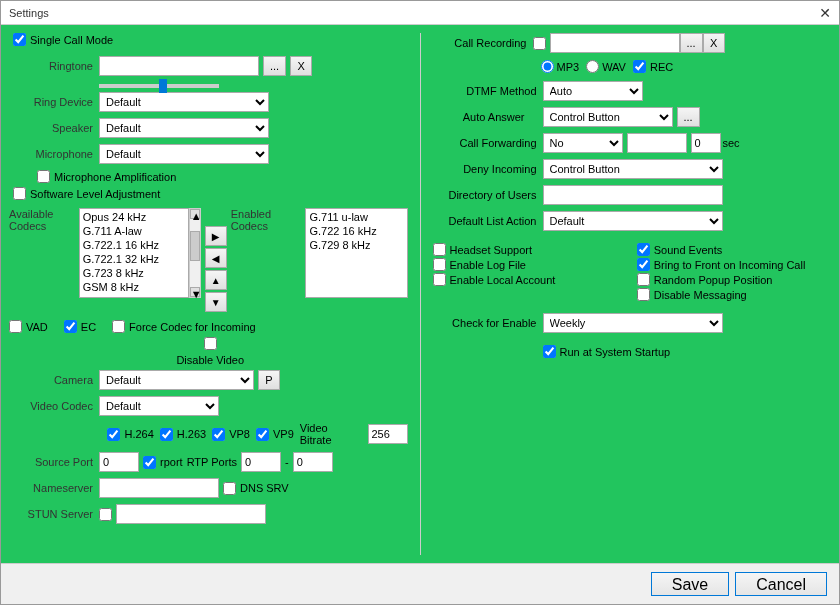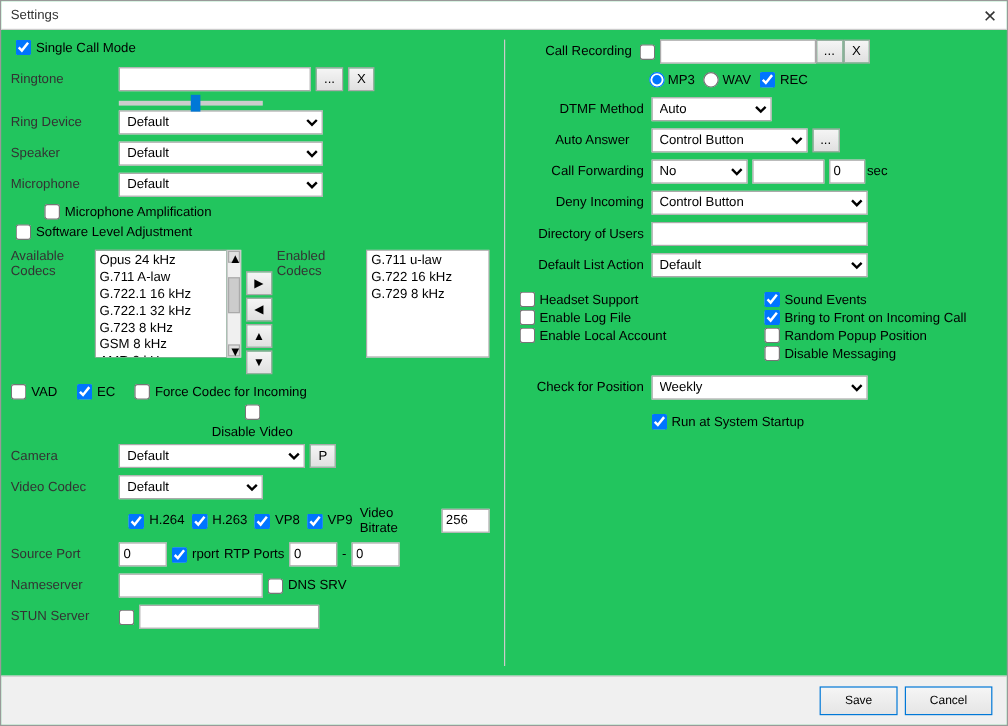--- a/index.html
+++ b/index.html
@@ -61,21 +61,21 @@
       width: 1px;
       background: #ccc;
       margin: 0 4px;
     }
     .form-row {
       display: flex;
       align-items: center;
       margin-bottom: 2px;
     }
     .form-label {
-      text-align: left;
+      text-align: right;
       min-width: 90px;
       padding-right: 6px;
       color: #333;
     }
     input[type="text"], input[type="number"] {
       border: 1px solid #aaa;
       background: #fff;
       padding: 1px 3px;
       font-size: 11px;
       height: 20px;
@@ -153,21 +153,21 @@
       justify-content: flex-end;
       padding: 8px 12px;
       gap: 6px;
       border-top: 1px solid #ccc;
       background: #f0f0f0;
     }
     .btn-action {
       border: 1px solid #0078d7;
       background: linear-gradient(to bottom, #f5f5f5, #e5e5e5);
       padding: 3px 20px;
-      font-size: 10px;
+      font-size: 16px;
       height: 24px;
       cursor: pointer;
     }
     .single-call-row {
       margin-bottom: 6px;
       padding-left: 4px;
     }
     .radio-label {
       display: flex;
       align-items: center;
@@ -541,21 +541,21 @@
           <span>Random Popup Position</span>
         </div>
         <div></div>
         <div class="checkbox-row">
           <input type="checkbox" style="">
           <span>Disable Messaging</span>
         </div>
       </div>
 
       <div class="form-row" style="margin-top:4px;">
-        <span style="min-width:110px;text-align:right;padding-right:6px;">Check for Position</span>
+        <span style="min-width:110px;text-align:right;padding-right:6px;">Check for Enable</span>
         <select style="width:180px;">
           <option>Weekly</option>
         </select>
       </div>
 
       <div style="margin-left:110px;margin-top:6px;" class="checkbox-row">
         <input type="checkbox" checked="" style="">
         <span>Run at System Startup</span>
       </div>
 

